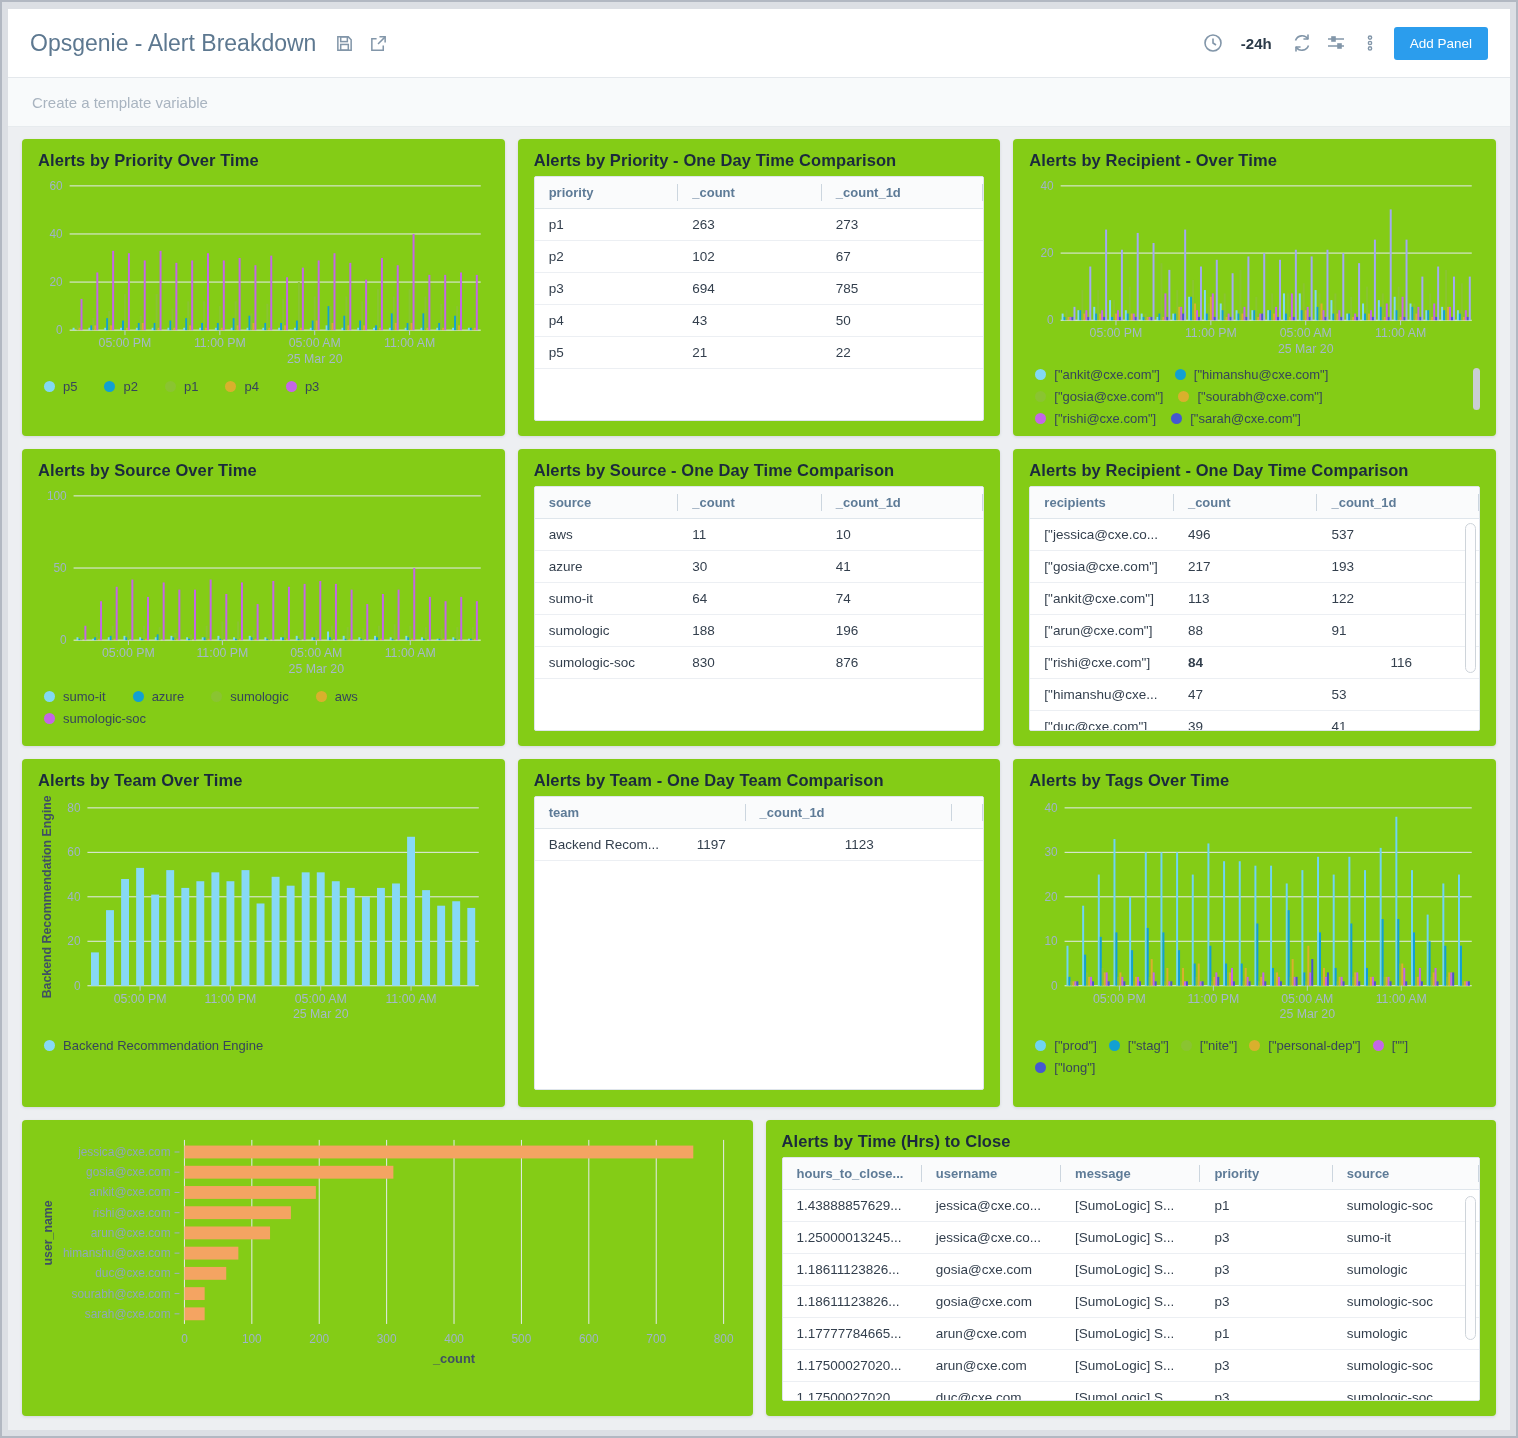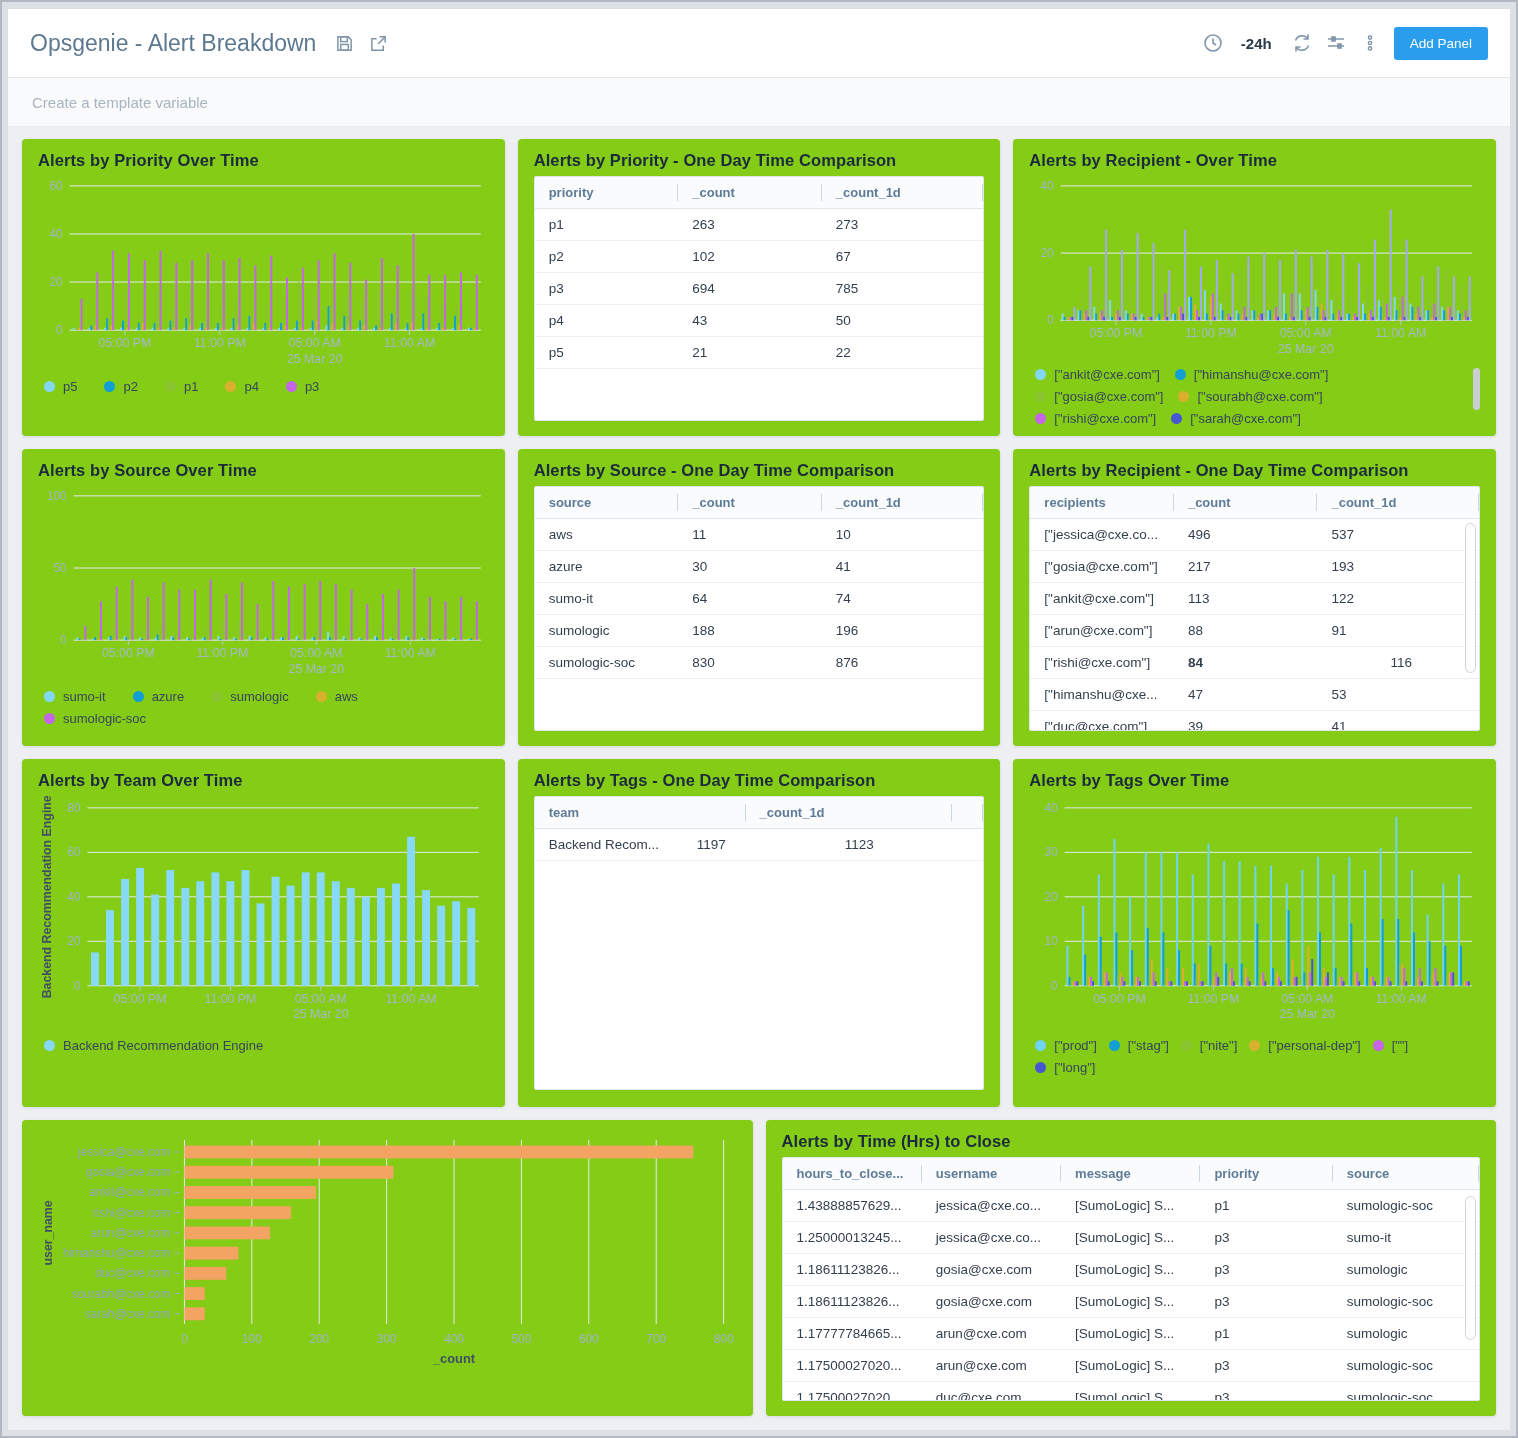--- a/index.html
+++ b/index.html
@@ -849,21 +849,21 @@
               </svg>
             </div>
         <div class="legend gap-lg">
               <div class="legend-item">
                 <span class="dot" style="background: rgb(135, 217, 246);"></span>
                 <span>Backend Recommendation Engine</span>
               </div>
             </div>
       </div>
       <div class="panel">
-        <h3>Alerts by Tags - One Day Time Comparison</h3>
+        <h3>Alerts by Team - One Day Team Comparison</h3>
         <div class="dtable" style="height: 292px;">
               <div class="thead">
                 <div class="th" style="width: 47%;">team</div>
                 <div class="th" style="width: 46%;">_count_1d</div>
                 <div class="th" style="width: 7%;"></div>
               </div>
               <div class="trow">
                 <div class="td" style="width: 33%;">Backend Recom...</div>
                 <div class="td" style="width: 33%;">1197</div>
                 <div class="td" style="width: 34%;">1123</div>

